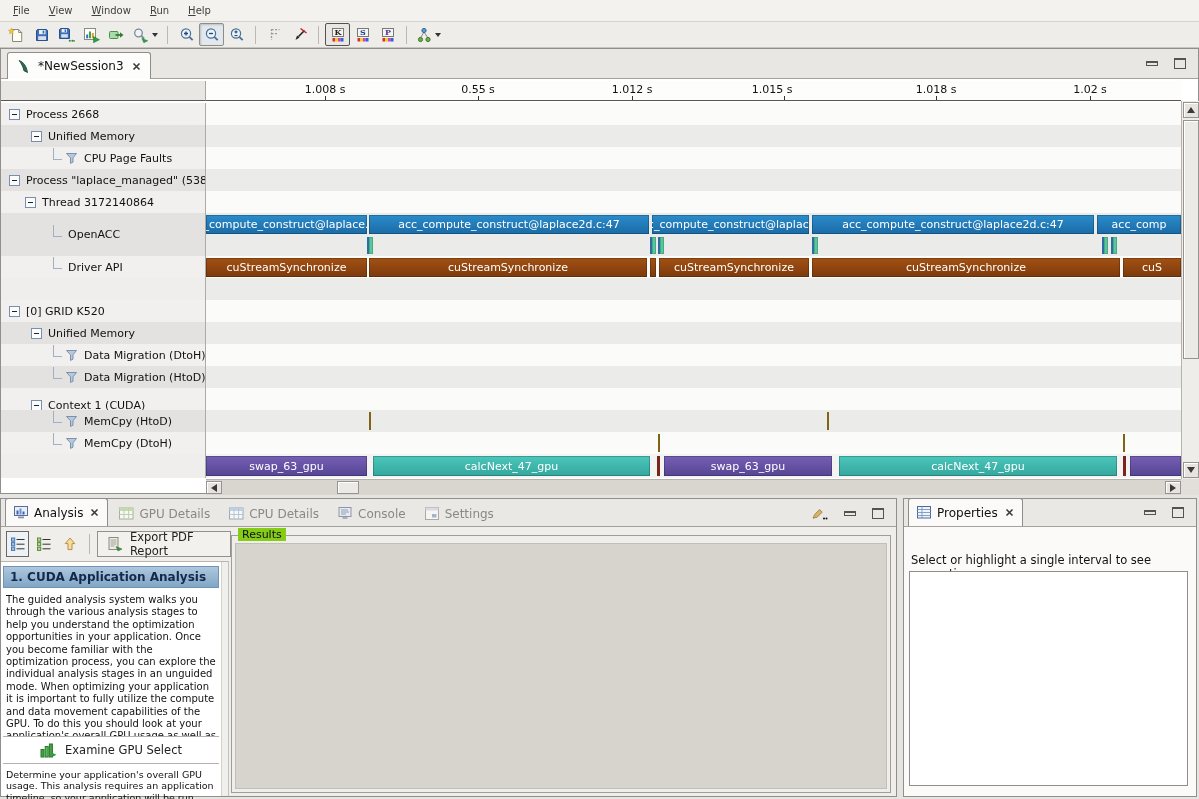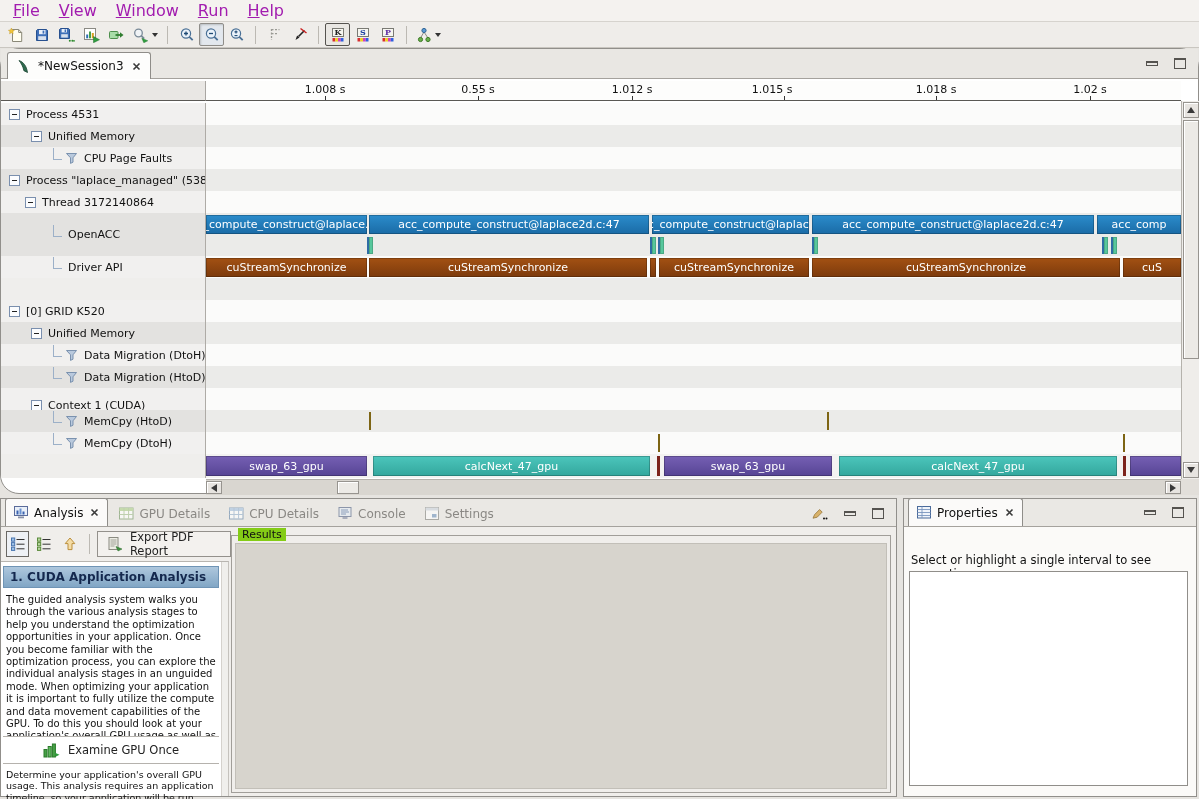--- a/index.html
+++ b/index.html
@@ -5,30 +5,30 @@
   * { box-sizing: border-box; margin: 0; padding: 0; }
   html,body { width:1199px; height:799px; }
   body {
     position: relative; overflow: hidden;
     background:#e6e4e0;
     font-family:"DejaVu Sans","Liberation Sans",sans-serif;
     -webkit-font-smoothing: antialiased;
   }
   
   .menubar{position:absolute;left:0;top:0;width:100%;height:22px;background:#f4f2ef;border-bottom:1px solid #d6d3ce;display:flex;align-items:center;padding-left:4px;}
-  .menu-item{font-size:16px;color:#a21caf;padding:2px 10px 2px 9px;}
+  .menu-item{font-size:10px;color:#404040;padding:2px 10px 2px 9px;}
   .toolbar{position:absolute;left:0;top:22px;width:100%;height:26px;background:#efedea;border-bottom:1px solid #c9c6c0;display:flex;align-items:center;padding-left:4px;}
   .tbtn{height:23px;min-width:25px;display:flex;align-items:center;justify-content:center;border:1px solid transparent;border-radius:2px;padding:0 2px;}
   .tbtn.pressed{border-color:#8f8d89;background:#e3e8ee;box-shadow:inset 1px 1px 2px rgba(0,0,0,.18);}
   .tbtn.selected{border-color:#55534f;background:#e9e7e3;}
   .caret{width:0;height:0;border-left:3px solid transparent;border-right:3px solid transparent;border-top:4px solid #333;margin-left:3px;}
   .tsep{width:1px;height:18px;background:#bcb9b3;margin:0 6px;flex:none;}
   
   .view{position:absolute;background:#f0eeeb;border:1px solid #918f8b;}
-  #tlview{left:0;top:48px;width:1199px;height:446px;background:#fff;border-radius:19px;}
+  #tlview{left:0;top:48px;width:1199px;height:446px;background:#fff;}
   .tabrow{position:absolute;left:0;top:0;right:0;height:30px;background:#e9e7e3;border-bottom:1px solid #a5a29d;}
   .stab{position:absolute;left:6px;top:3px;height:27px;background:#fdfdfc;border:1px solid #8f8d89;border-bottom:none;border-radius:3px 3px 0 0;display:flex;align-items:center;padding:0 9px;gap:6px;font-size:12px;color:#111;}
   .winbtns{position:absolute;right:12px;top:9px;display:flex;gap:16px;align-items:center;}
   .minbtn{width:12px;height:5px;border:1px solid #55534f;border-top-width:2px;}
   .maxbtn{width:12px;height:11px;border:1px solid #55534f;border-top-width:2px;}
   
   .ruler-head{position:absolute;left:0;top:32px;width:205px;height:20px;background:#e9e7e4;border-right:1px solid #a9a6a2;border-bottom:1px solid #5a5854;}
   .ruler{position:absolute;left:205px;top:32px;width:975px;height:20px;background:#fdfdfc;border-bottom:1px solid #5a5854;}
   .rlabel{position:absolute;top:2px;transform:translateX(-50%);font-size:11px;color:#111;white-space:nowrap;}
   .rtick{position:absolute;bottom:0;width:1px;height:4px;background:#333;}
@@ -293,21 +293,21 @@
       <span class="rlabel" style="left: 566px;">1.015 s</span>
       <span class="rtick" style="left: 578px;"></span>
       <span class="rlabel" style="left: 730px;">1.018 s</span>
       <span class="rtick" style="left: 730px;"></span>
       <span class="rlabel" style="left: 884px;">1.02 s</span>
       <span class="rtick" style="left: 884px;"></span>
     </div>
   <div class="tree" id="tree">
       <div class="trow" style="top: 0px; height: 22px; background: rgb(241, 240, 239); padding-left: 8px;">
         <span class="minus"></span>
-        <span class="tlabel">Process 4531</span>
+        <span class="tlabel">Process 2668</span>
       </div>
       <div class="trow" style="top: 22px; height: 22px; background: rgb(227, 226, 224); padding-left: 30px;">
         <span class="minus"></span>
         <span class="tlabel">Unified Memory</span>
       </div>
       <div class="trow" style="top: 44px; height: 22px; background: rgb(241, 240, 239); padding-left: 52px;">
         <span class="lconn"></span>
         <span class="ficon">
           <svg width="13" height="12">
             <path d="M1.5 1.5h10L8 5.8v4.4L5.5 11.4V5.8z" fill="#b9c9dd" stroke="#7089a8" stroke-width="0.9"></path>
@@ -576,21 +576,21 @@
     <div class="aguide">The guided analysis system walks you through the various analysis stages to help you understand the optimization opportunities in your application. Once you become familiar with the optimization process, you can explore the individual analysis stages in an unguided mode. When optimizing your application it is important to fully utilize the compute and data movement capabilities of the GPU. To do this you should look at your application's overall GPU usage as well as the performance of individual kernels.</div>
     <div class="abigbtn">
       <span class="bticon" id="examine-icon-slot">
           <svg width="17" height="15">
             <rect x="1" y="6.5" width="3" height="7.5" fill="#46a046" stroke="#2a7a2a"></rect>
             <rect x="5.2" y="3.5" width="3" height="10.5" fill="#5cb85c" stroke="#2a7a2a"></rect>
             <rect x="9.4" y="1" width="3" height="13" fill="#46a046" stroke="#2a7a2a"></rect>
             <path d="M11.5 9.5l5 2.3-3.4 1.8z" fill="#2f9e3f"></path>
           </svg>
         </span>
-      <span>Examine GPU Once</span>
+      <span>Examine GPU Select</span>
     </div>
     <div class="adesc">Determine your application's overall GPU usage. This analysis requires an application timeline, so your application will be run once to collect it if it is not</div>
     <div class="acolsb"></div>
   </div>
 </div>
 
 <div class="view" id="prview">
   <div class="btabs">
     <div class="btab active">
       <span class="bticon" id="props-icon-slot">

